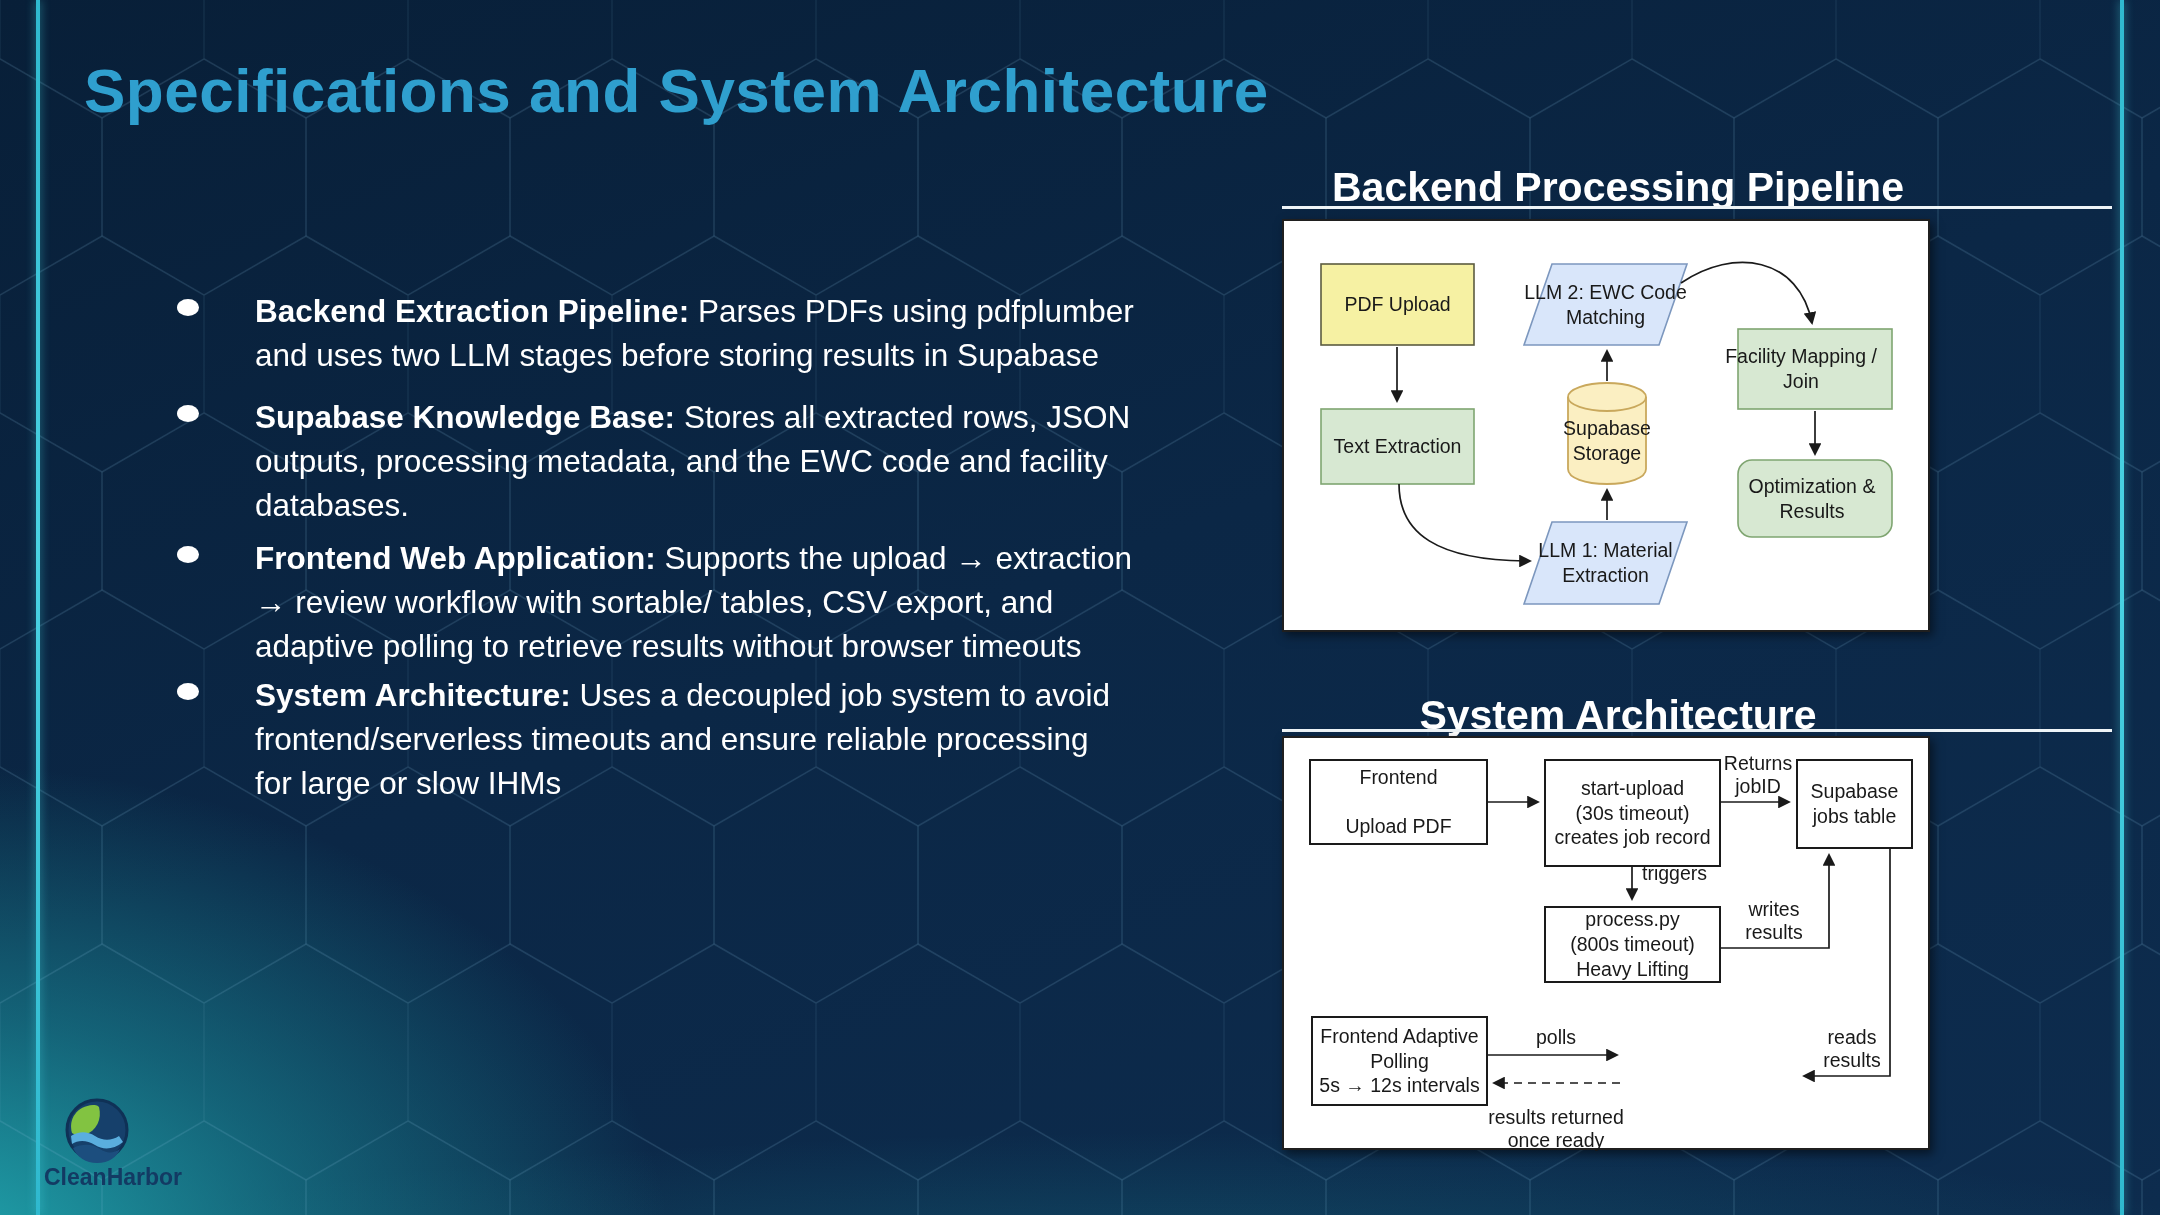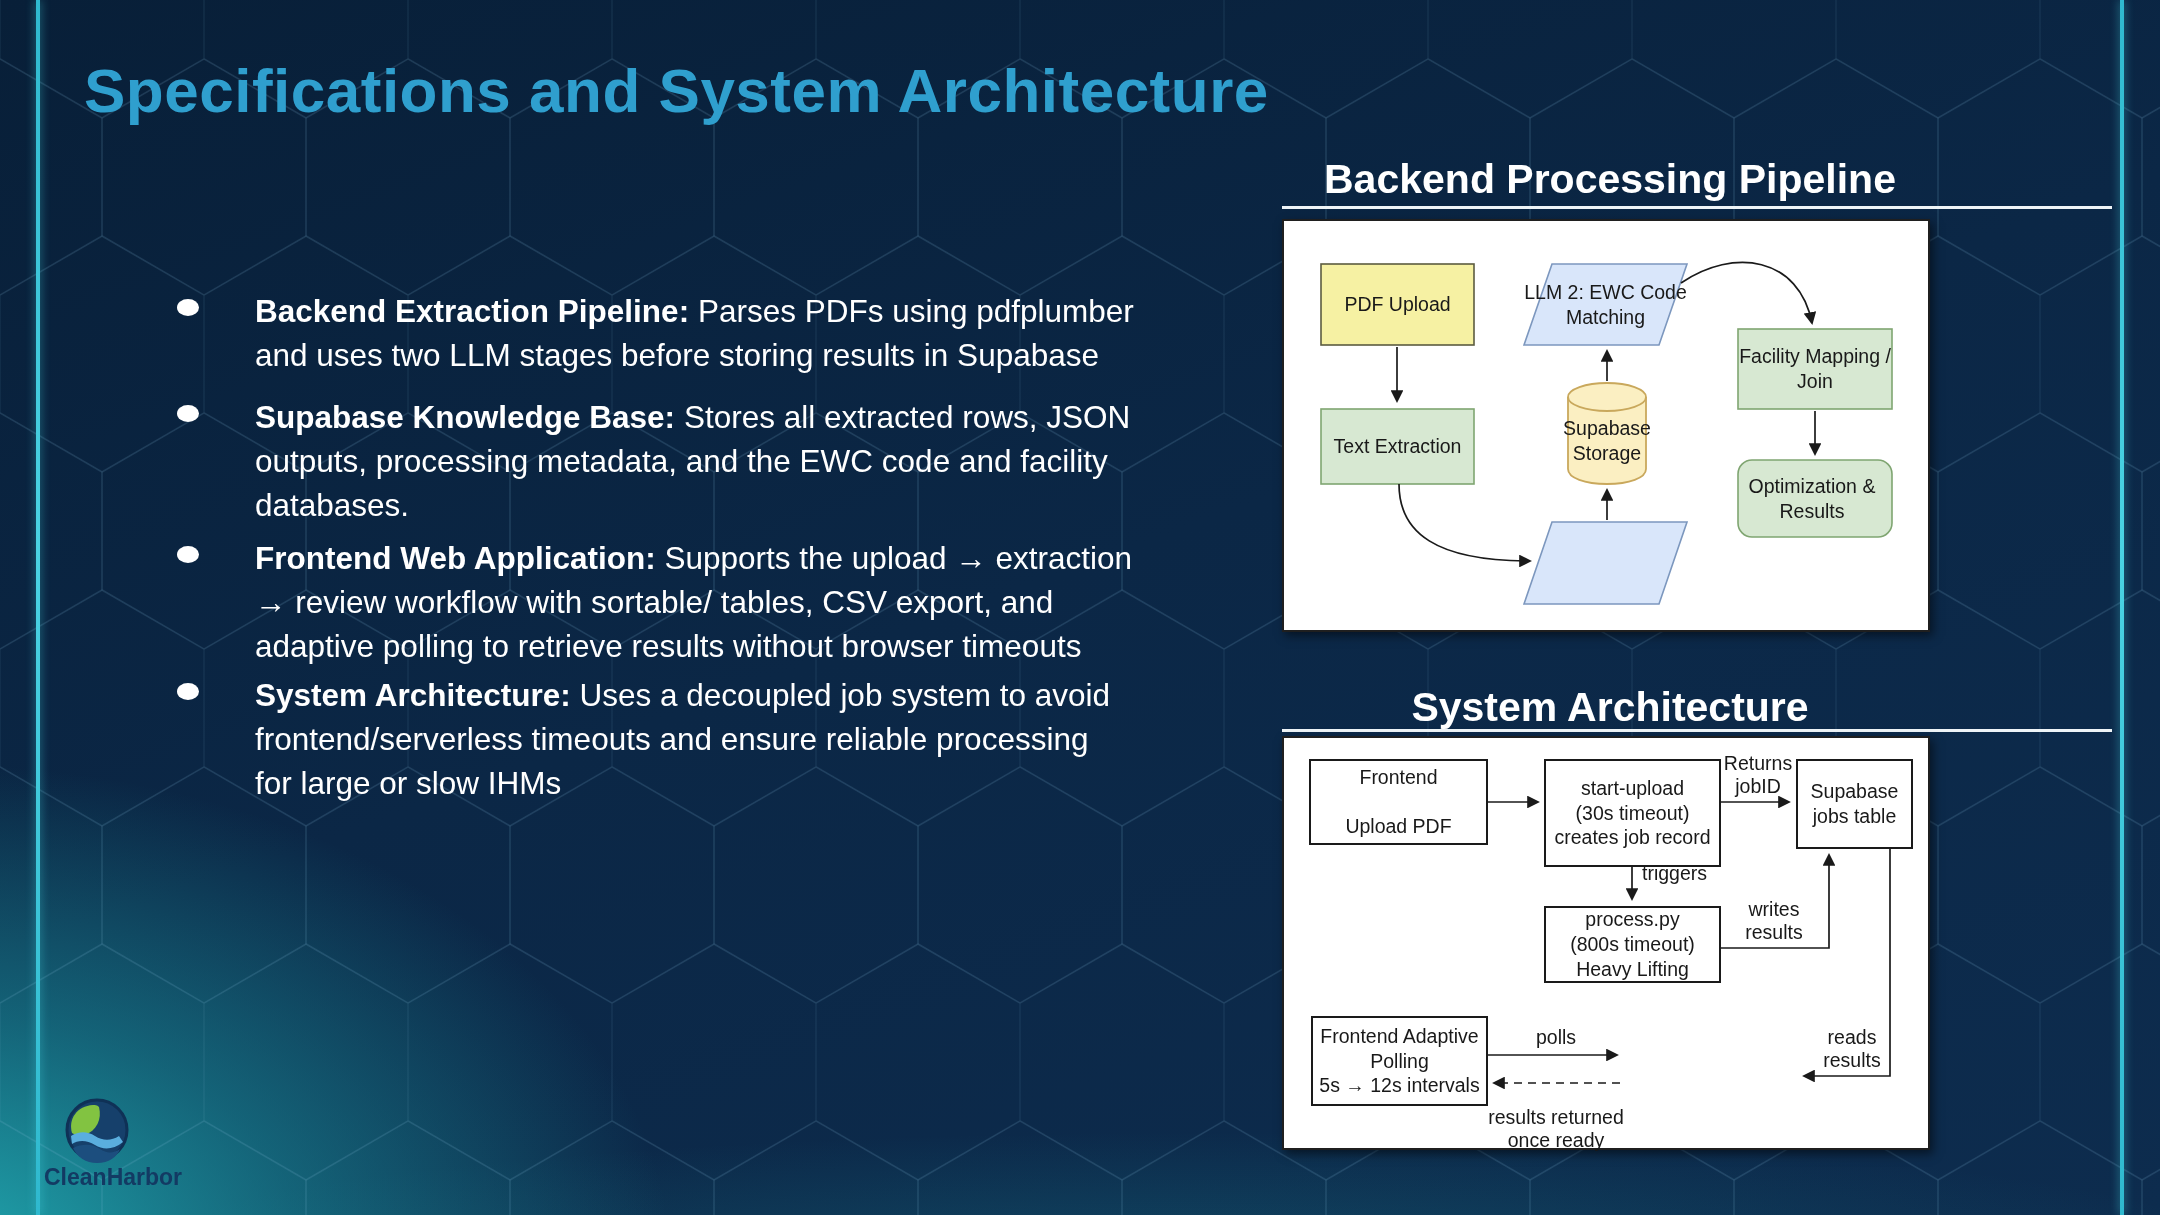--- a/index.html
+++ b/index.html
@@ -16,21 +16,21 @@
   .edge-line{position:absolute;top:0;bottom:0;width:4px;background:linear-gradient(180deg,#2fb9cf,#4ad3e3 45%,#2fb9cf);box-shadow:0 0 10px rgba(70,214,228,.6);}
   .edge-line.l{left:36px;} .edge-line.r{left:2120px;}
 
   .slide-title{position:absolute;left:84px;top:55px;margin:0;font-size:62px;font-weight:700;color:#2F9FCE;letter-spacing:.5px;}
 
   .bullet{position:absolute;left:177px;width:1030px;}
   .dot{position:absolute;left:0;top:10px;width:22px;height:17px;border-radius:50%;background:#ffffff;}
   .btext{margin:0 0 0 78px;font-size:31.5px;line-height:44px;color:#ffffff;white-space:pre-line;}
   .btext b{font-weight:700;}
 
-  .diag-title{position:absolute;left:1282px;width:648px;margin:4px;text-align:center;font-size:41px;font-weight:700;color:#ffffff;}
+  .diag-title{position:absolute;left:1282px;width:648px;margin:12px;text-align:center;font-size:41px;font-weight:700;color:#ffffff;}
   .rule{position:absolute;left:1282px;width:830px;height:3px;background:#eef4f7;}
   .panel{position:absolute;left:1282px;width:648px;background:#ffffff;border:2px solid #1f1f1f;box-shadow:3px 4px 9px rgba(0,0,0,.5);}
   .panel svg{position:absolute;left:0;top:0;}
   .node,.wbox,.albl{position:absolute;display:flex;align-items:center;justify-content:center;
     text-align:center;white-space:pre-line;font-size:19.5px;line-height:1.28;color:#191919;}
   .wbox{border:2px solid #1a1a1a;background:#fff;}
   .albl{line-height:1.18;}
 
   .logo{position:absolute;left:44px;top:1092px;width:140px;}
   .logo-text{position:absolute;left:0;top:72px;width:112px;text-align:center;font-size:23px;font-weight:700;color:#133A63;}
@@ -108,21 +108,23 @@
         <path d="M397 62 C450 26 515 36 528 102" marker-end="url(#a1)"></path>
         <path d="M531 190 V233" marker-end="url(#a1)"></path>
       </g>
     </svg>
     <div class="node" style="left:37px;top:43px;width:153px;height:81px;">PDF Upload</div>
     <div class="node" style="left:37px;top:188px;width:153px;height:75px;">Text Extraction</div>
     <div class="node" style="left:240px;top:43px;width:163px;height:81px;">LLM 2: EWC Code
 Matching</div>
     <div class="node" style="left:284px;top:180px;width:78px;height:80px;">Supabase
 Storage</div>
-    <div class="node" style="left:454px;top:108px;width:154px;height:80px;">Facility Mapping /
+    <div class="node" style="left:240px;top:301px;width:163px;height:82px;">LLM 1: Material
+Extraction</div>
+    <div class="node" style="left:440px;top:108px;width:154px;height:80px;">Facility Mapping /
 Join</div>
     <div class="node" style="left:454px;top:239px;width:148px;height:77px;">Optimization &amp;
 Results</div>
   </div>
 
   <div class="diag-title" style="top:680px;">System Architecture</div>
   <div class="rule" style="top:729px;"></div>
   <div class="panel" style="top:736px;height:414px;">
     <svg width="644" height="410" viewBox="0 0 644 410">
       <defs>

